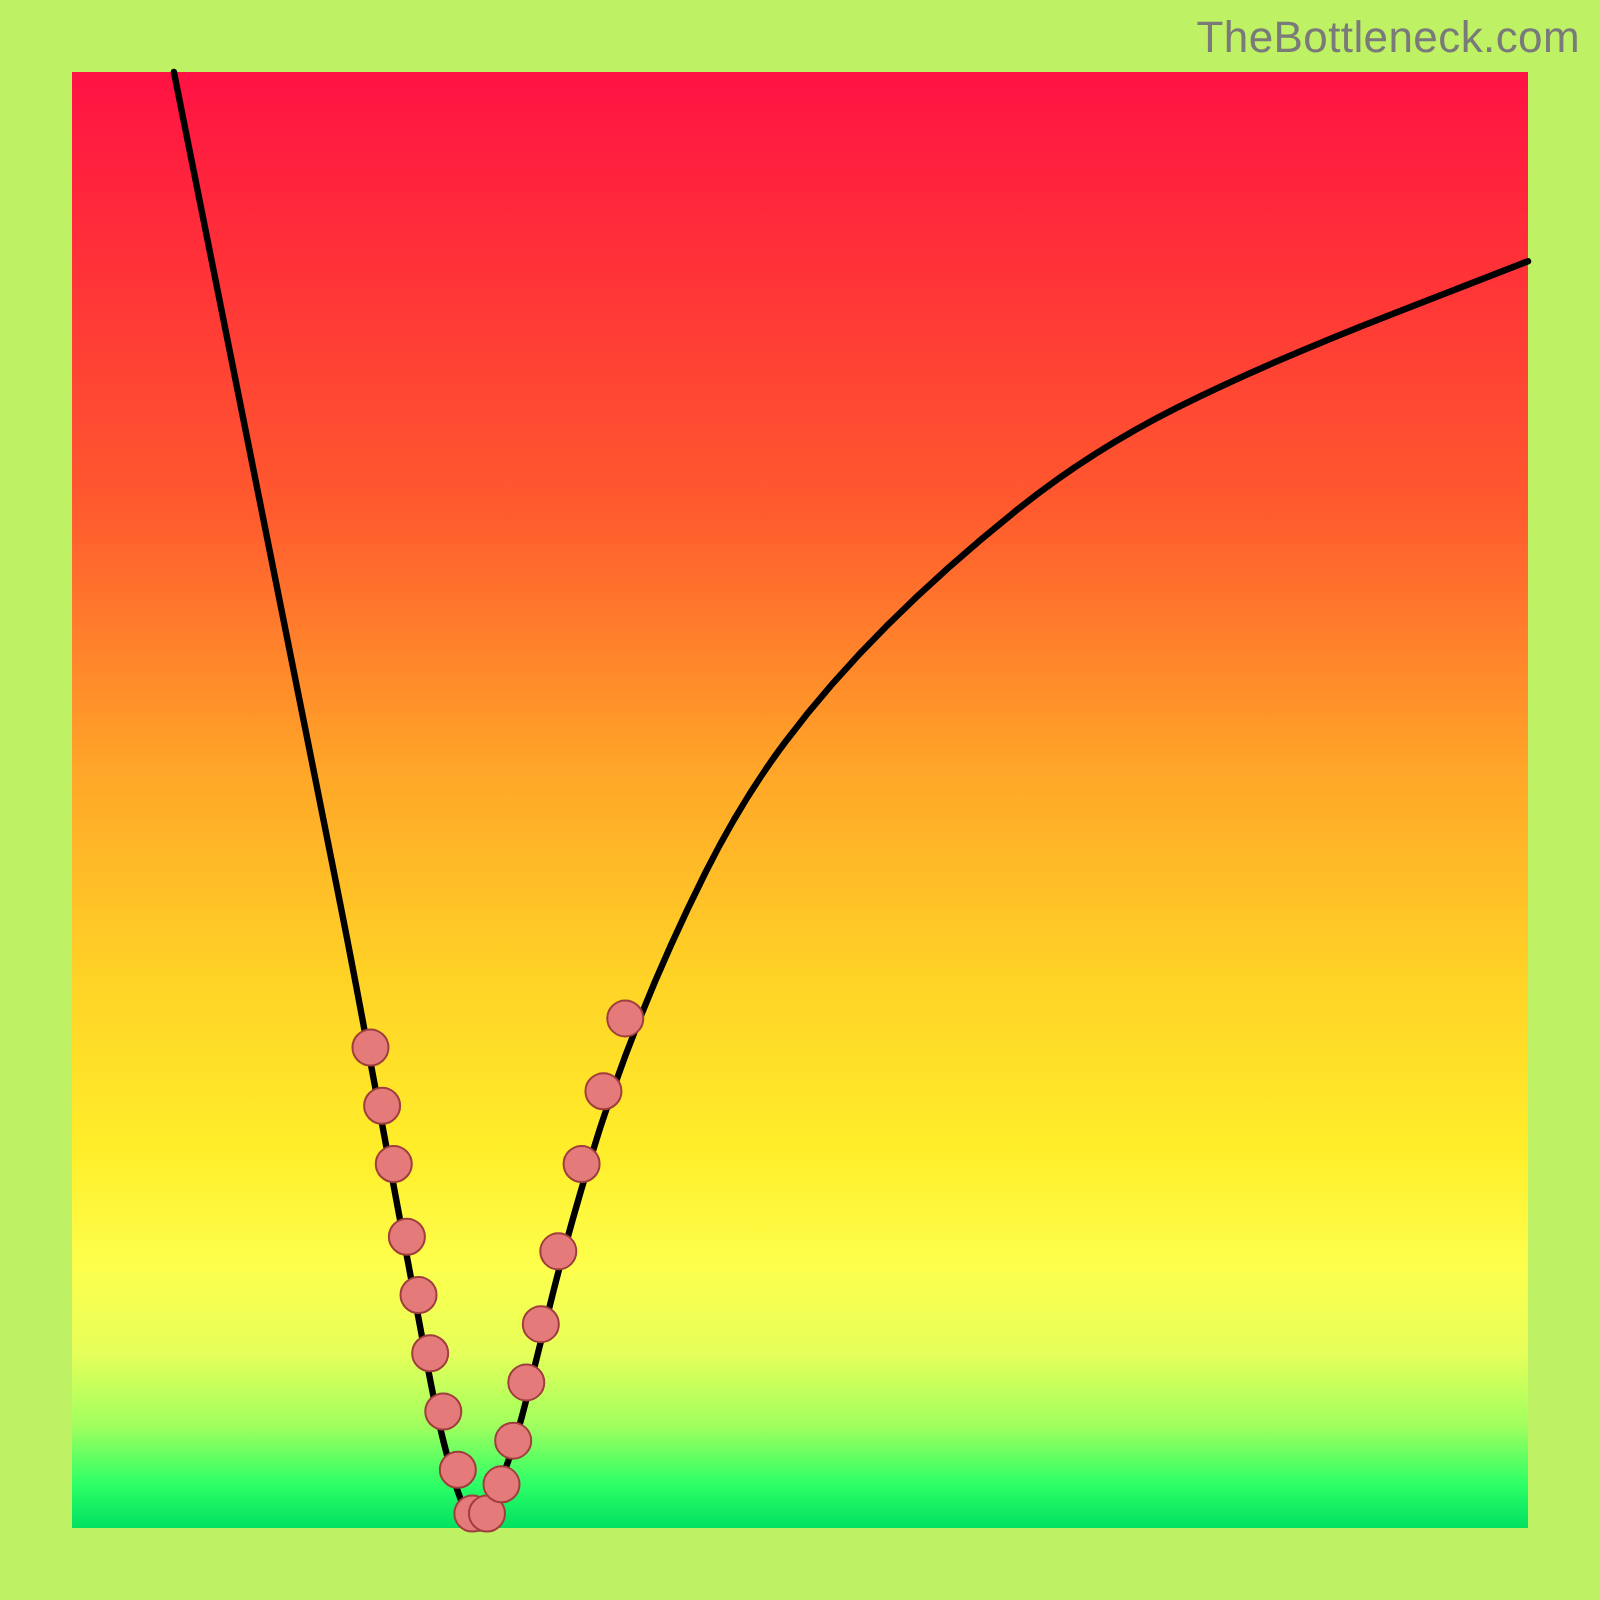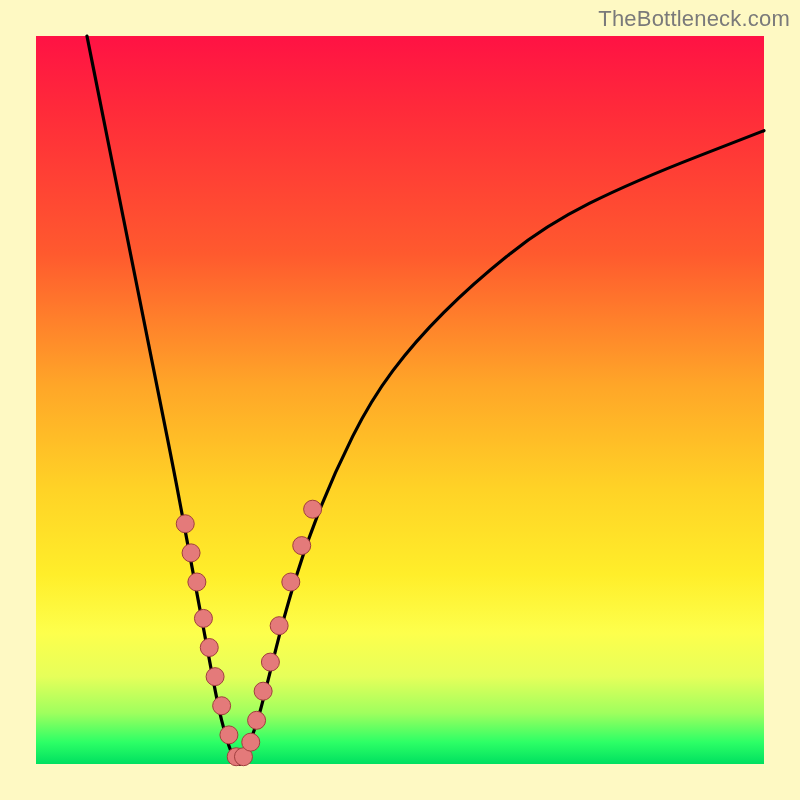--- a/index.html
+++ b/index.html
@@ -8,21 +8,21 @@
     width: 800px;
     height: 800px;
     background: #000;
     overflow: hidden;
     font-family: Arial, Helvetica, sans-serif;
   }
   .frame {
     position: relative;
     width: 800px;
     height: 800px;
-    background: #fef9c3;
+    background: #bef264;
   }
   .plot-area {
     position: absolute;
     left: 36px;
     top: 36px;
     width: 728px;
     height: 728px;
     
     background: linear-gradient(
       to bottom,

